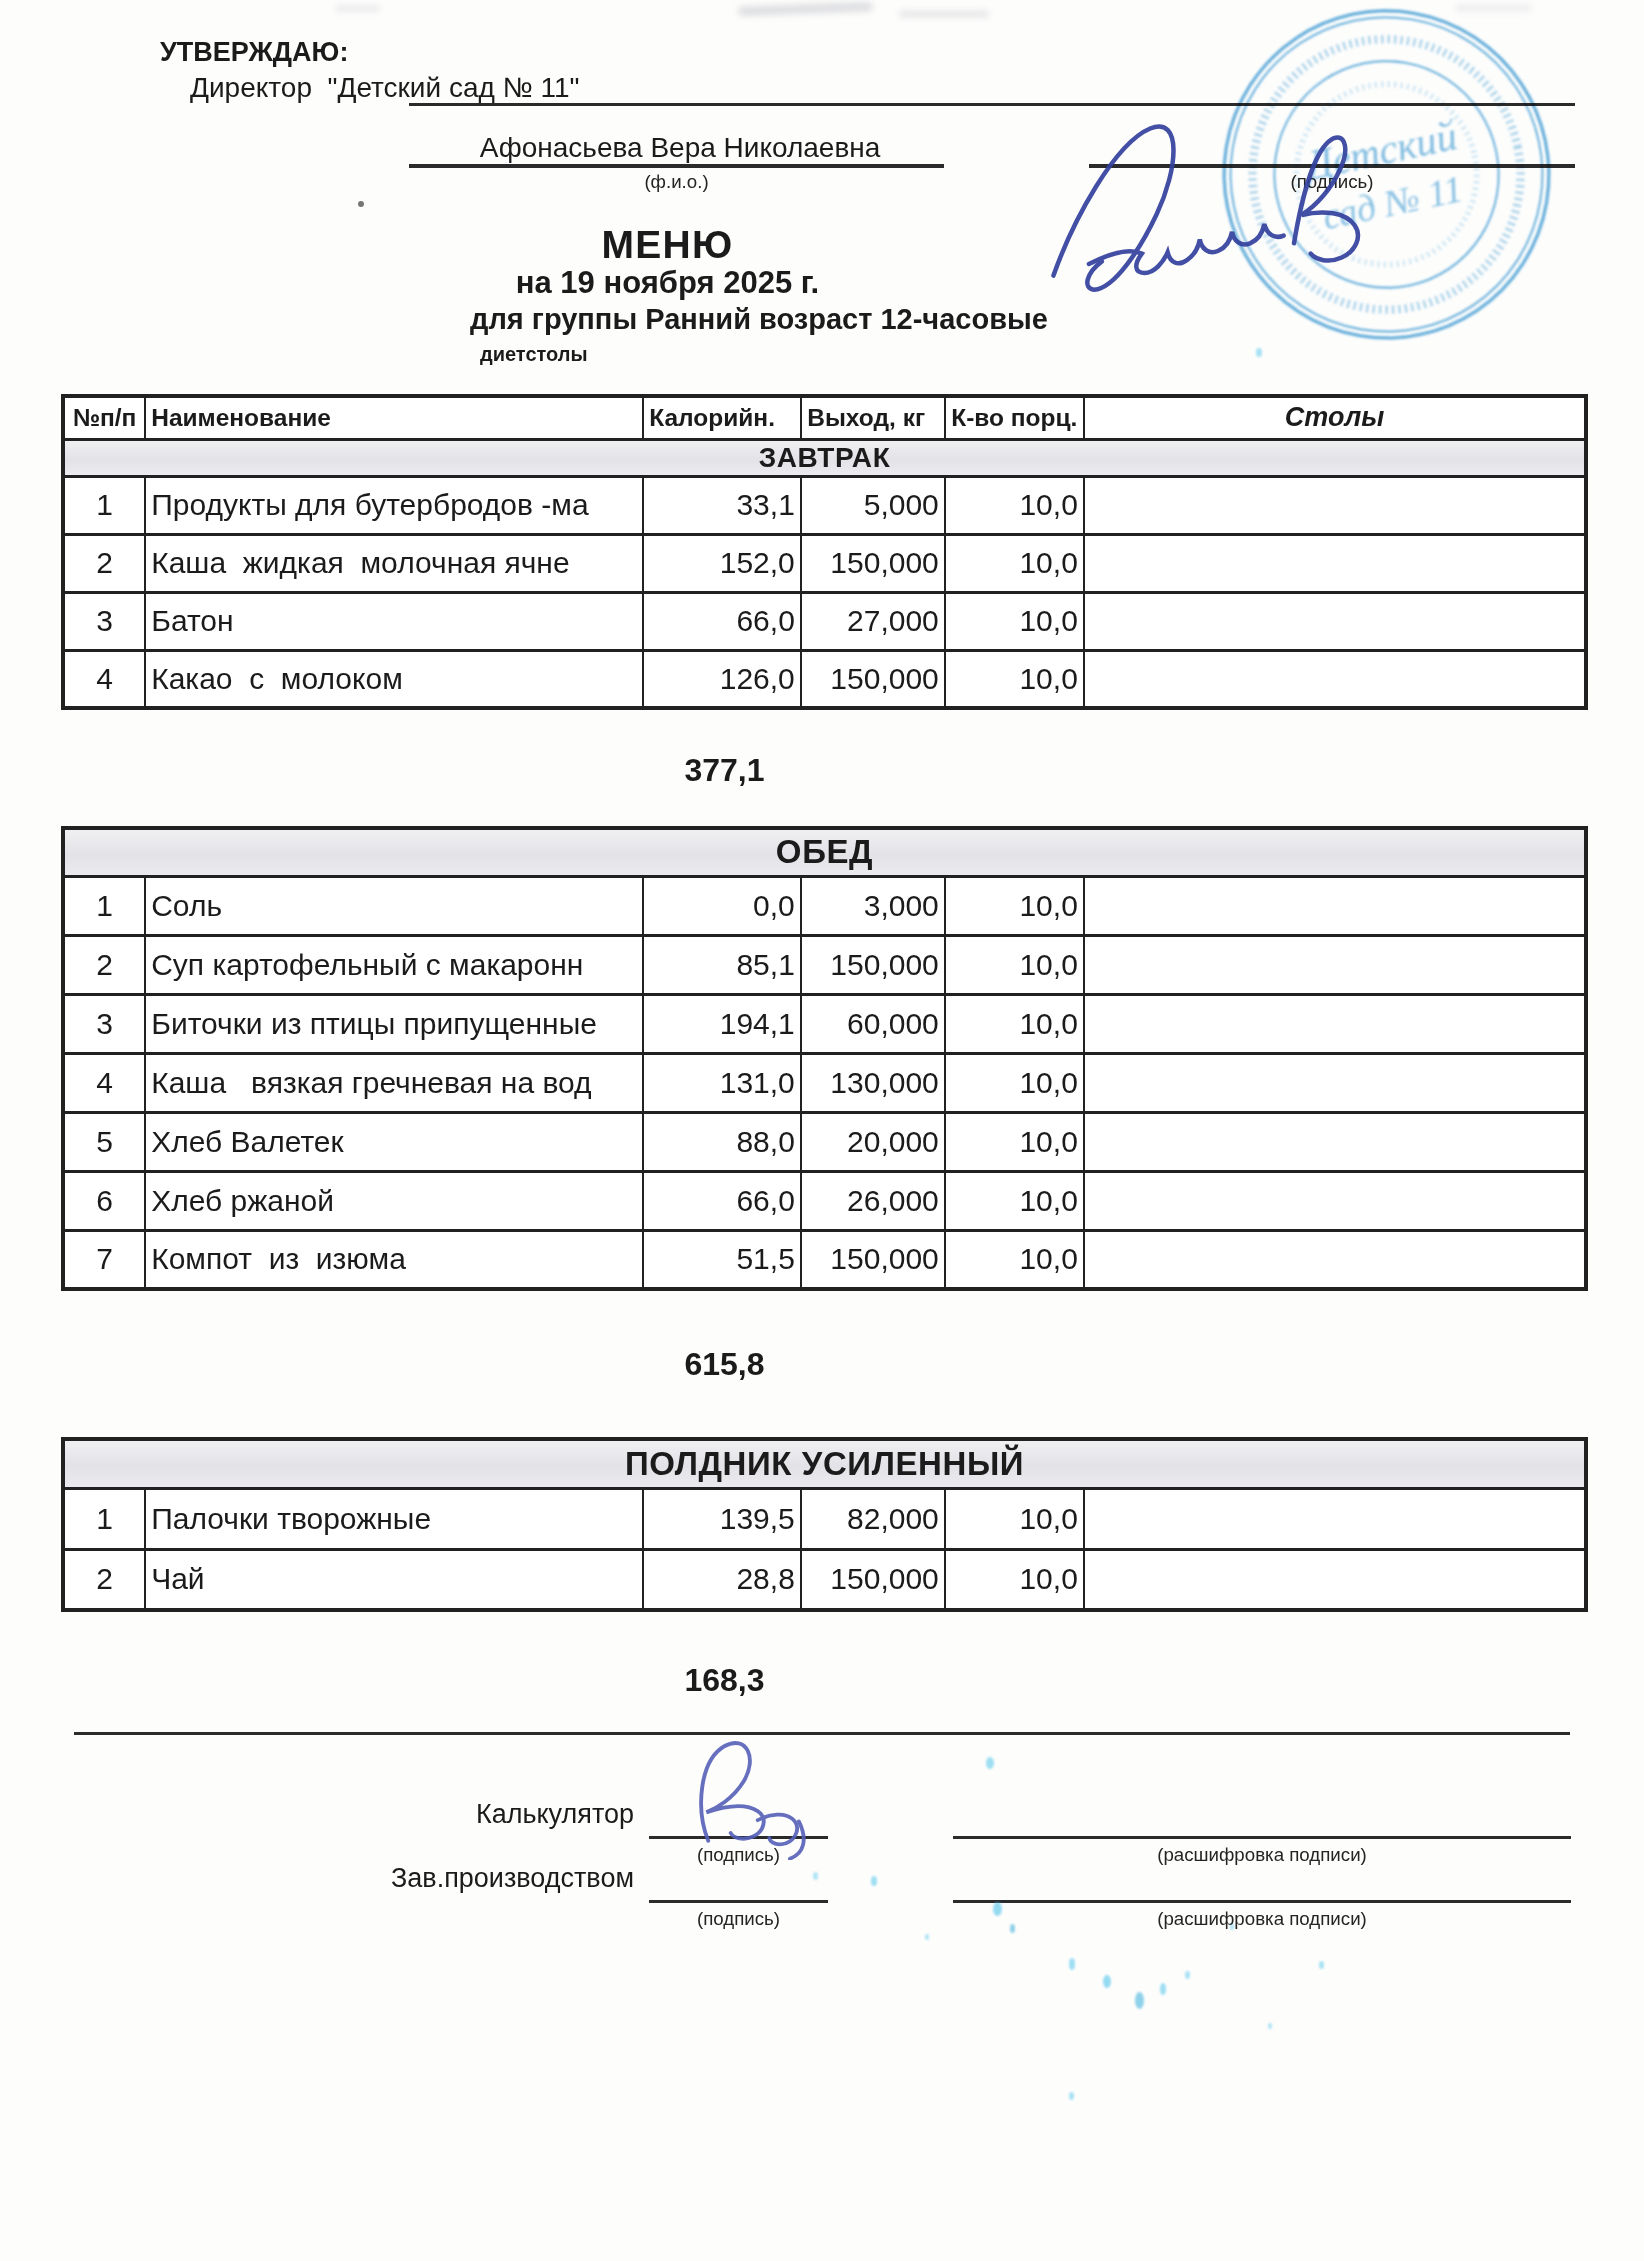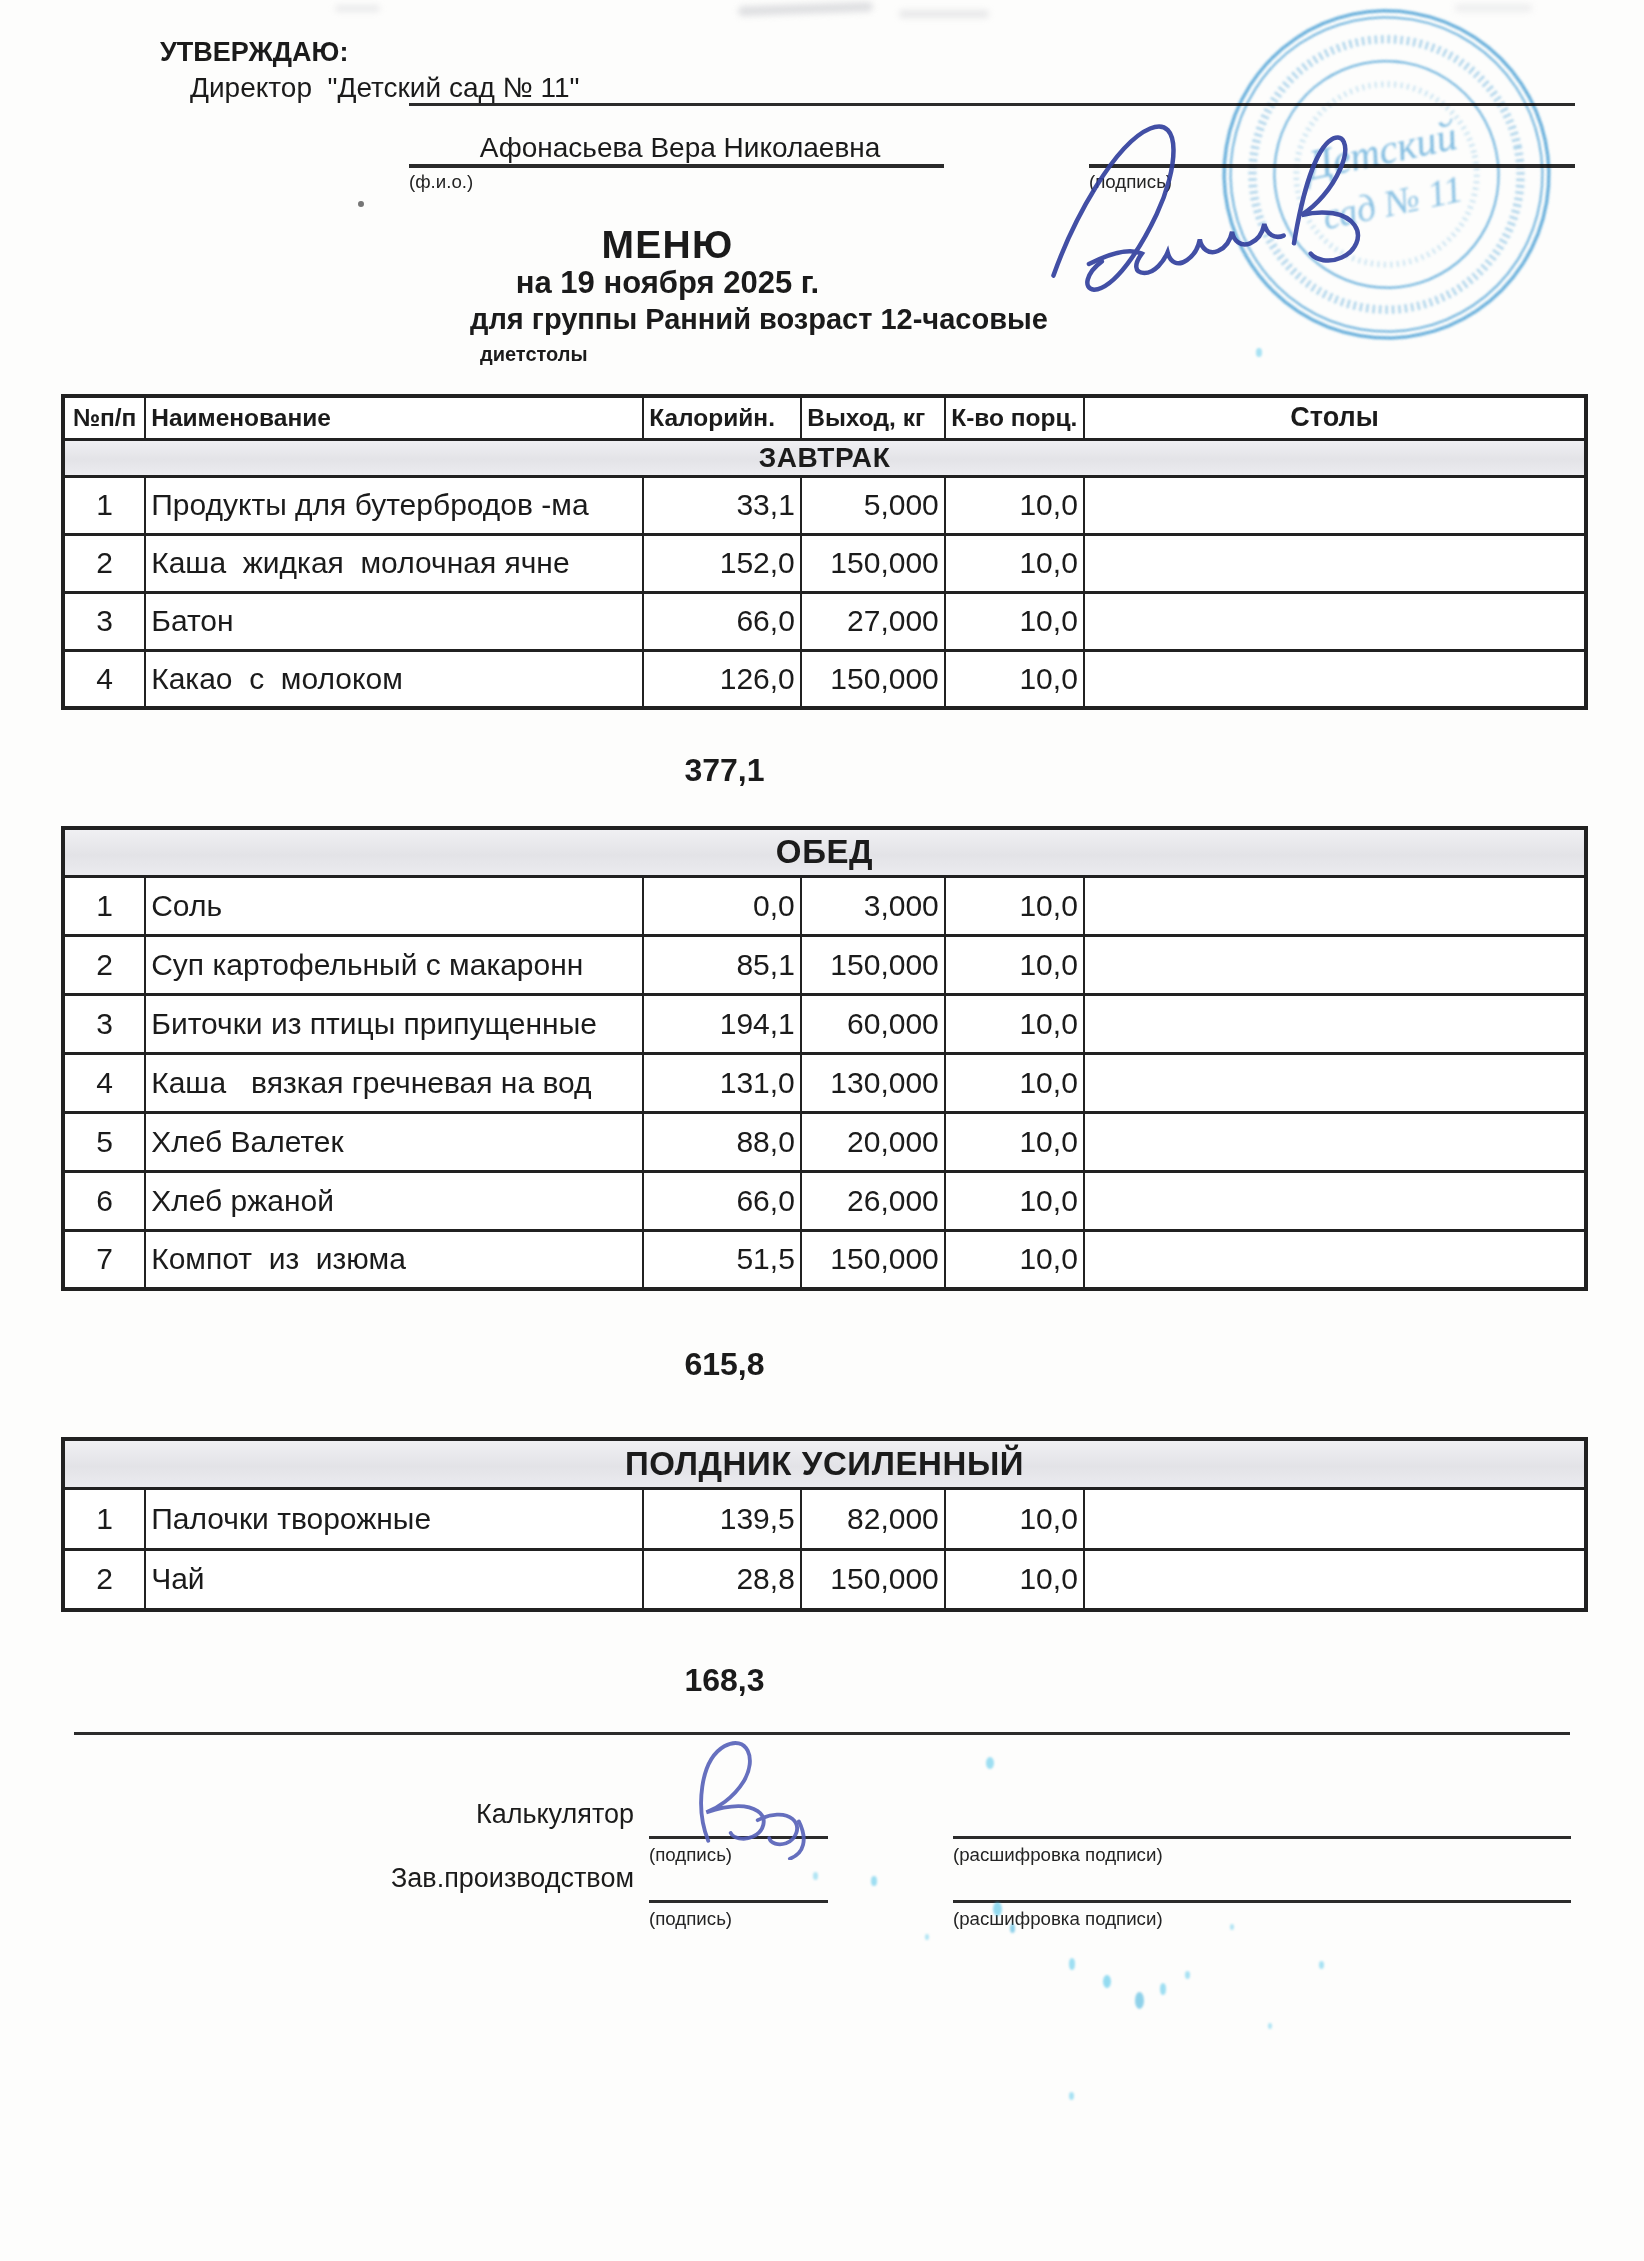--- a/index.html
+++ b/index.html
@@ -1,21 +1,21 @@
 <!DOCTYPE html>
 <html style="font-size:10.3px"><head>
 <meta charset="utf-8">
 <style>
   html,body{margin:0;padding:0;background:#ffffff;}
   .page{position:relative;width:1644px;height:2261px;background:#fdfdfc;
         font-family:"Liberation Sans",sans-serif;color:#1b1b1b;overflow:hidden;}
   .abs{position:absolute;}
   .b{font-weight:bold;}
   .line{position:absolute;background:#2b2b2b;}
-  .caption{position:absolute;font-size:18.7px;color:#242424;}
+  .caption{position:absolute;font-size:18.7px;text-align:center;color:#242424;}
   .label42{font-size:27px;}
   table.menu{position:absolute;border-collapse:collapse;table-layout:fixed;
              border:4.5px solid #212121;background:#ffffff;}
   table.menu td{border:2.6px solid #212121;border-top-width:3.2px;border-bottom-width:3.2px;
                 font-size:30px;padding:0 5.2px;vertical-align:middle;overflow:hidden;}
   tr.hdr td{font-weight:bold;font-size:24.5px;}
   tr.band td{background:linear-gradient(180deg,#f0f0f3 0%,#e3e3e7 55%,#ebebef 100%);
              font-weight:bold;text-align:center;letter-spacing:0.6px;}
   tr.band-sm td{font-size:28px;}
   tr.band-lg td{font-size:33px;margin-top:17px;}
@@ -98,21 +98,21 @@
         <col style="width:139px">
         <col style="width:502px">
     </colgroup>
     <tbody>
         <tr class="hdr h-hdr">
       <td class="c-num">№п/п</td>
       <td>Наименование</td>
       <td>Калорийн.</td>
       <td>Выход, кг</td>
       <td>К-во порц.</td>
-      <td style="text-align:center;font-size:27px;">Столы</td>
+      <td style="text-align:center;font-size:27px;font-style:italic;">Столы</td>
     </tr>
     <tr class="band band-sm h-band1">
       <td colspan="6">ЗАВТРАК</td>
     </tr>
     <tr class="h-row1">
       <td class="c-num">1</td>
       <td class="c-name">Продукты для бутербродов -ма</td>
       <td class="c-cal">33,1</td>
       <td class="c-out">5,000</td>
       <td class="c-port">10,0</td>

